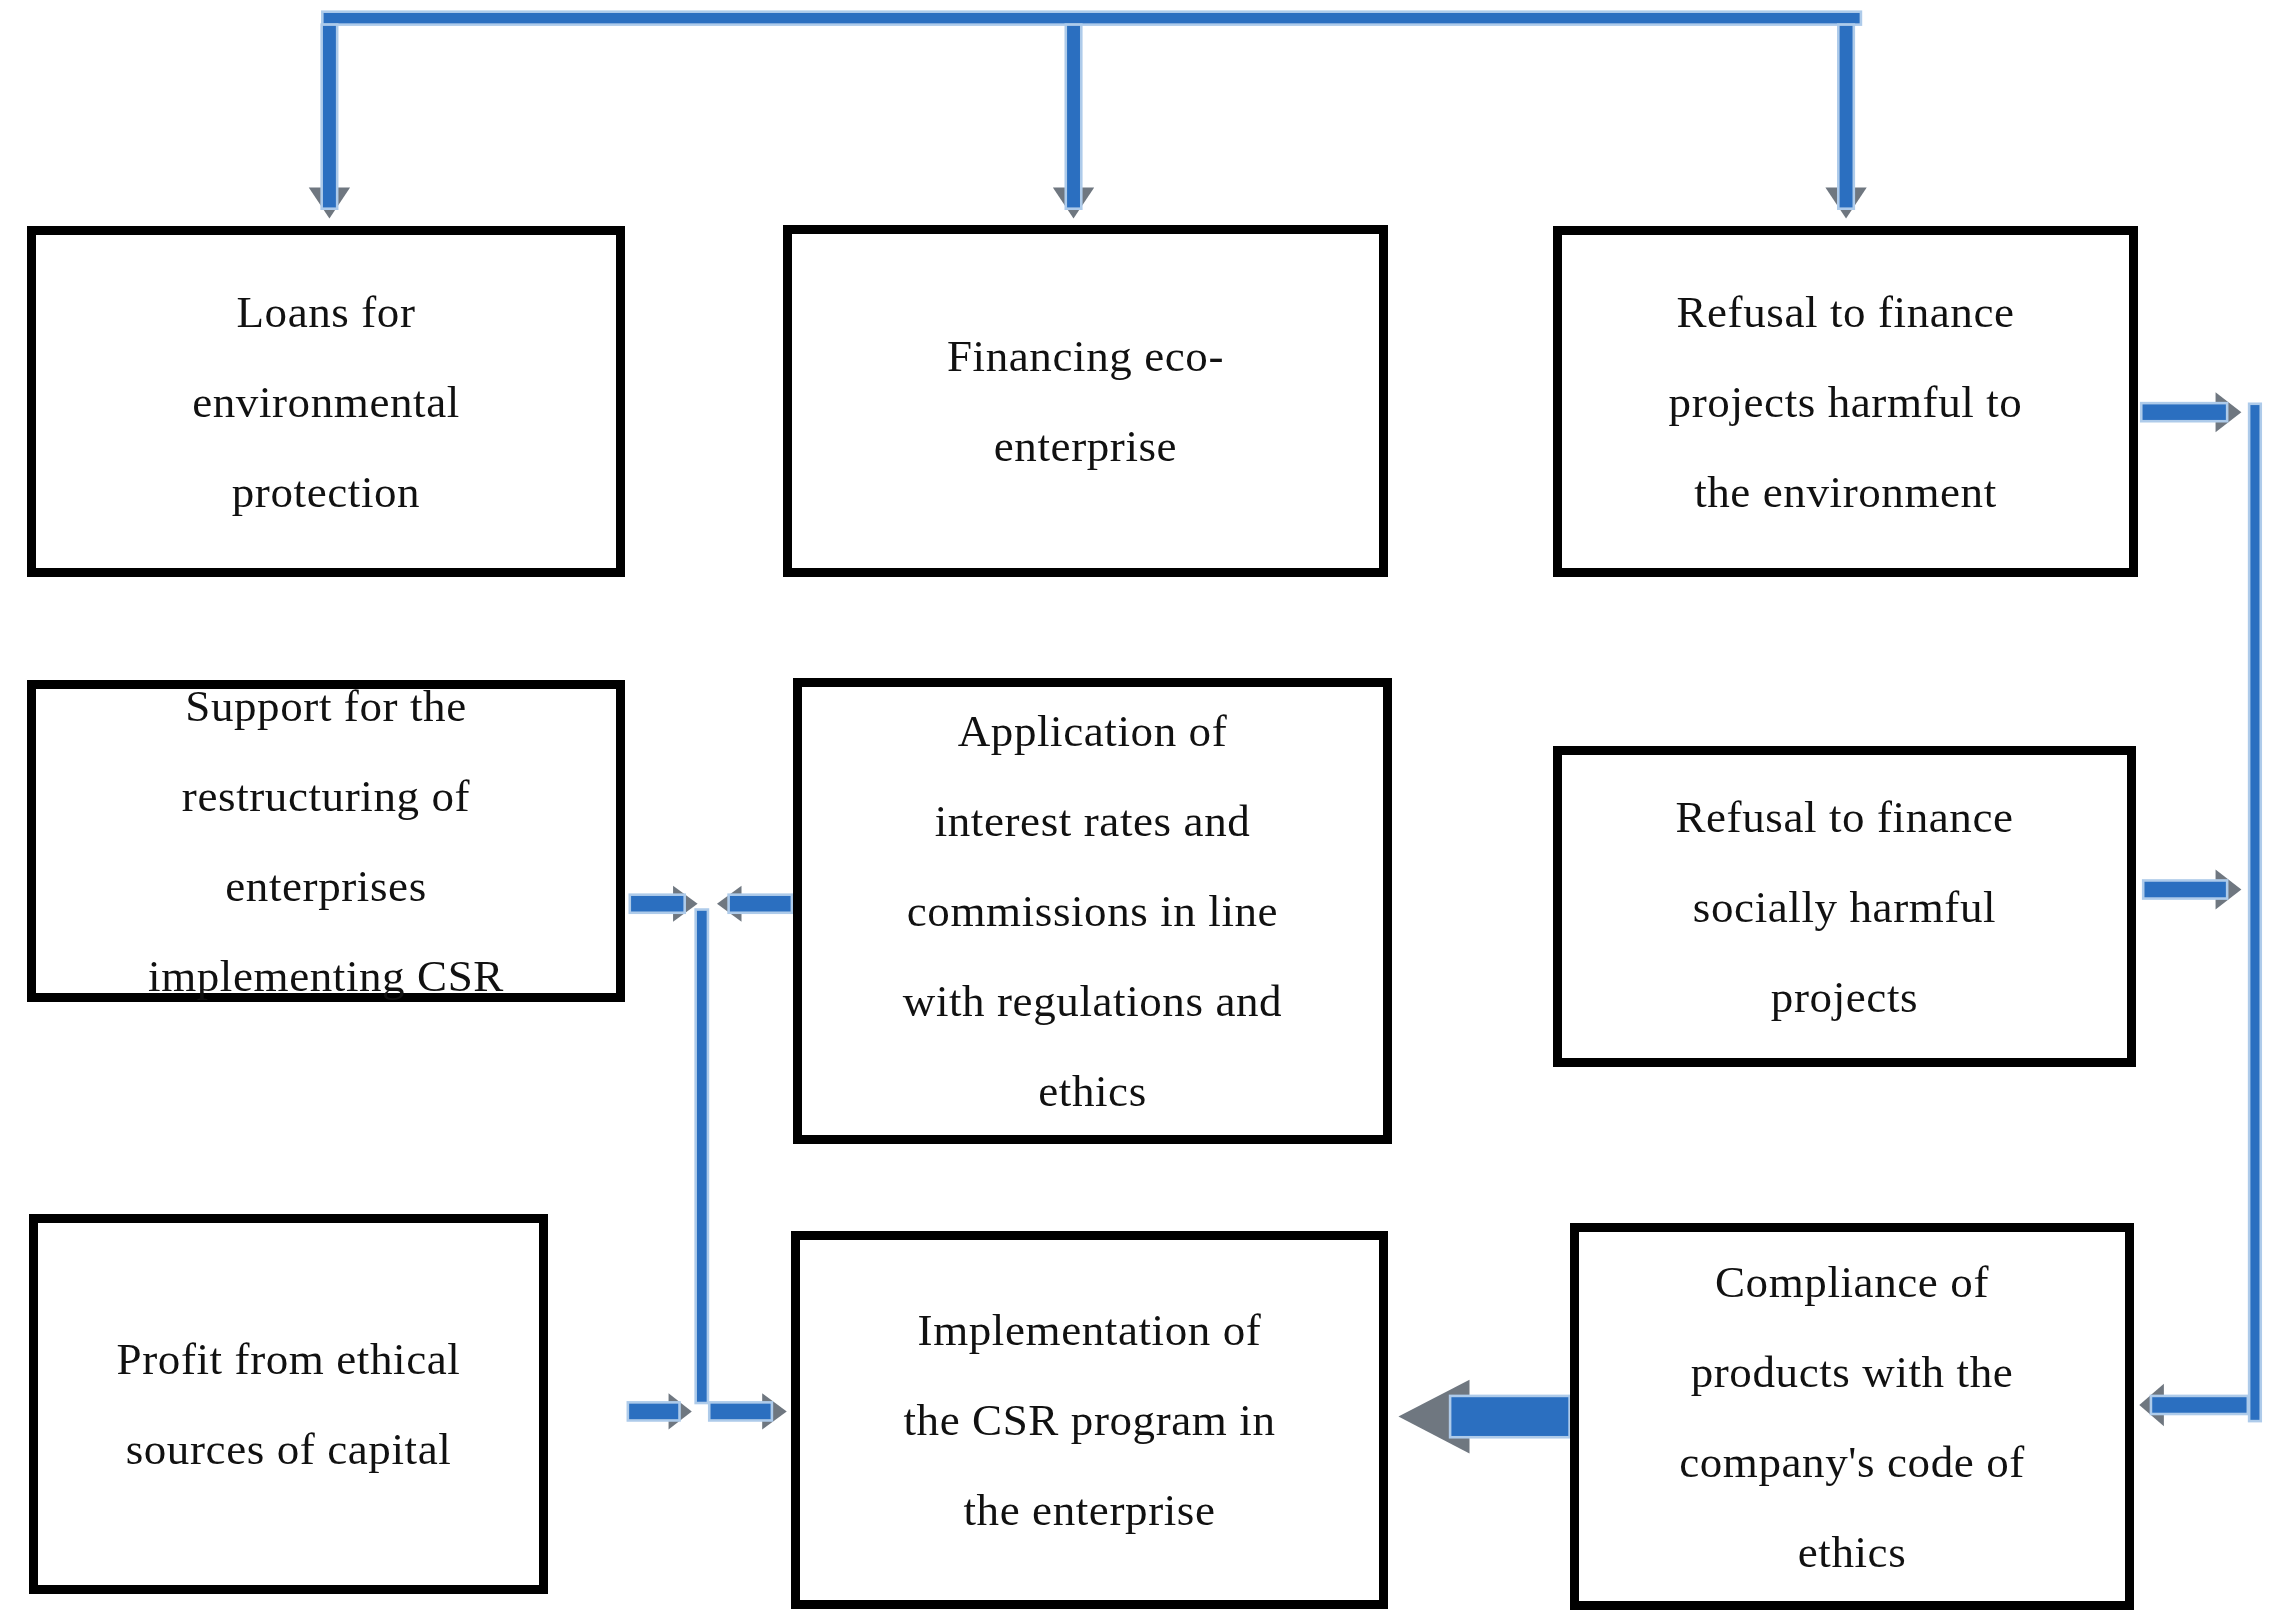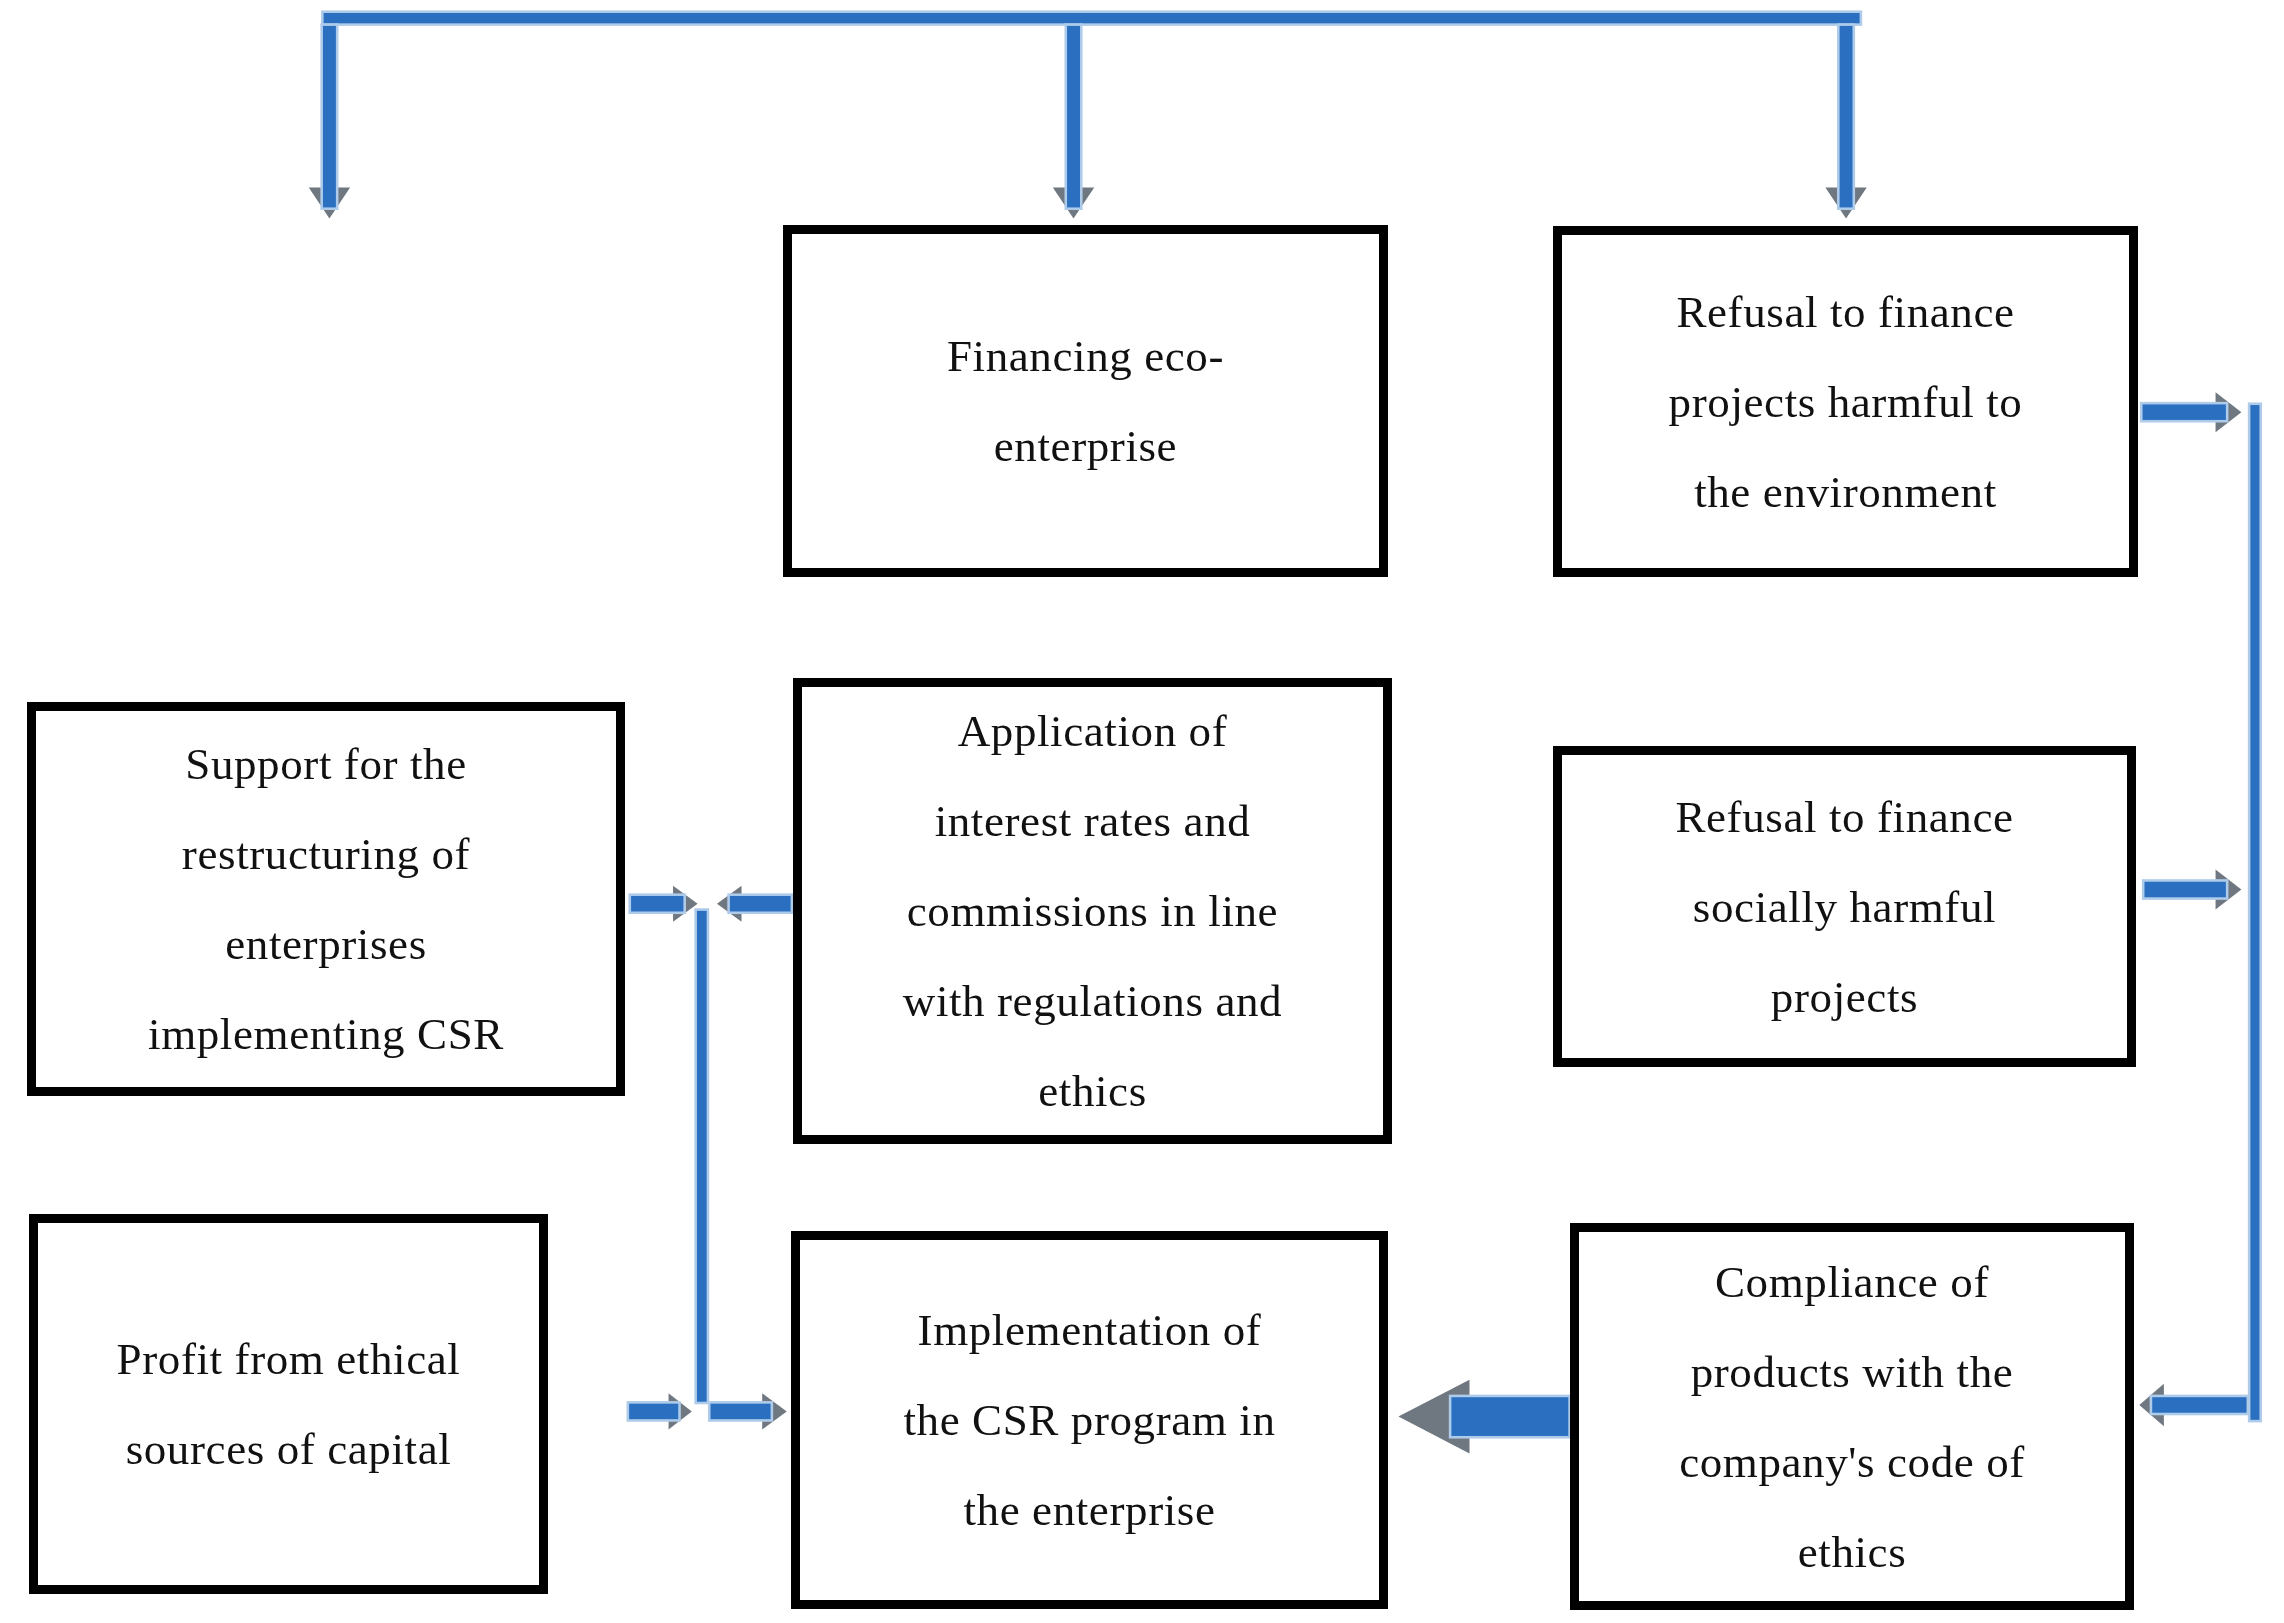--- a/index.html
+++ b/index.html
@@ -29,21 +29,21 @@
   .box-label {
     white-space: pre-line;
     font-size: 45px;
     line-height: 90px;
     color: #111111;
     letter-spacing: 0.6px;
   }
   .b1 { left: 27px;   top: 226px;  width: 598px; height: 351px; }
   .b2 { left: 783px; top: 225px;  width: 605px; height: 352px; }
   .b3 { left: 1553px; top: 226px;  width: 585px; height: 351px; }
-  .b4 { left: 27px;   top: 702px; width: 598px; height: 394px; }
+  .b4 { left: 27px;   top: 680px; width: 598px; height: 322px; }
   .b5 { left: 793px; top: 678px; width: 599px; height: 466px; }
   .b6 { left: 1553px; top: 746px; width: 583px; height: 321px; }
   .b7 { left: 29px;   top: 1214px; width: 519px; height: 380px; }
   .b8 { left: 791px; top: 1231px; width: 597px; height: 378px; }
   .b9 { left: 1570px; top: 1223px; width: 564px; height: 387px; }
 </style>
 </head>
 <body>
 
 <div id="canvas">
@@ -109,20 +109,25 @@
       <polygon class="head" points="1035,2157 1071,2185 1035,2213"></polygon>
       <rect class="shaft" x="972" y="2171" width="80" height="28"></rect>
     </g>
 
     <g>
       <polygon class="head" points="1180,2157 1218,2185 1180,2213"></polygon>
       <rect class="shaft" x="1098" y="2171" width="97" height="28"></rect>
     </g>
   </svg>
 
+  <div class="box b1">
+    <span class="box-label">Loans for
+environmental
+protection</span>
+  </div>
   <div class="box b2">
     <span class="box-label">Financing eco-
 enterprise</span>
   </div>
   <div class="box b3">
     <span class="box-label">Refusal to finance
 projects harmful to
 the environment</span>
   </div>
   <div class="box b4">

